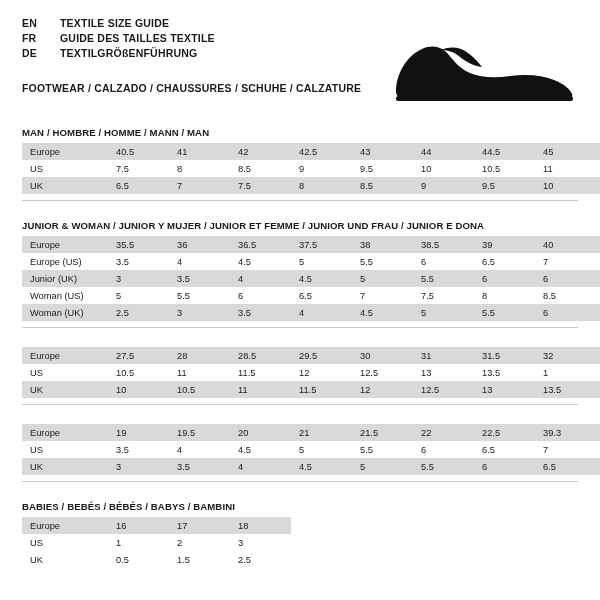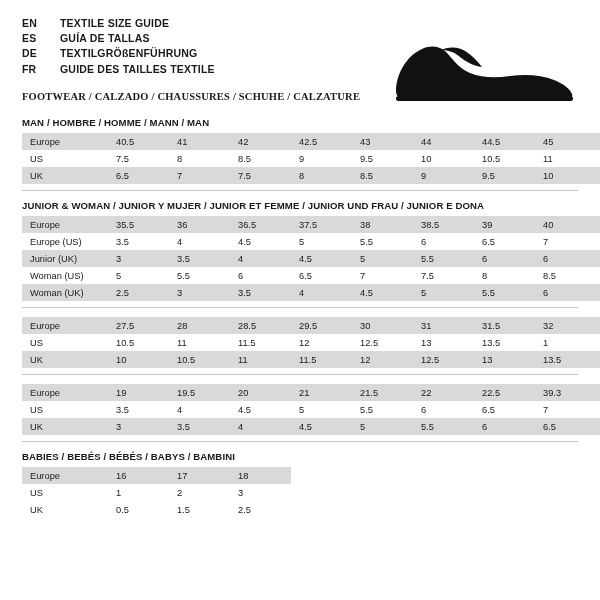--- a/index.html
+++ b/index.html
@@ -39,39 +39,38 @@
     letter-spacing: 0.2px;
   }
   .lang-code {
     width: 38px;
     flex: 0 0 38px;
   }
   .lang-title {
     flex: 1;
   }
   .section-heading {
-    margin-top: 14px;
+    margin-top: 20px;
     font-size: 10.5px;
     font-weight: bold;
     letter-spacing: 0.2px;
-    font-family: Liberation Serif, serif;
   }
 
   
   .shoe-art {
     position: absolute;
     right: 2px;
     top: 12px;
     width: 192px;
     height: 82px;
   }
 
   
   .block {
-    margin-top: 9px;
+    margin-top: 19px;
   }
   .block-title {
     font-size: 9.6px;
     font-weight: bold;
     letter-spacing: 0.1px;
     padding-bottom: 5px;
   }
   table.size {
     border-collapse: collapse;
     font-size: 9.3px;
@@ -106,30 +105,26 @@
 <div class="page">
 
   <div class="header">
 
     <div class="lang-list">
       <div class="lang-row">
         <span class="lang-code">EN</span>
         <span class="lang-title">TEXTILE SIZE GUIDE</span>
       </div>
       <div class="lang-row">
-        <span class="lang-code">ES</span>
-        <span class="lang-title">GUÍA DE TALLAS</span>
+        <span class="lang-code">FR</span>
+        <span class="lang-title">GUIDE DES TAILLES TEXTILE</span>
       </div>
       <div class="lang-row">
         <span class="lang-code">DE</span>
         <span class="lang-title">TEXTILGRÖßENFÜHRUNG</span>
-      </div>
-      <div class="lang-row">
-        <span class="lang-code">FR</span>
-        <span class="lang-title">GUIDE DES TAILLES TEXTILE</span>
       </div>
     </div>
 
     <div class="section-heading">FOOTWEAR / CALZADO / CHAUSSURES / SCHUHE / CALZATURE</div>
 
     <svg class="shoe-art" viewBox="0 0 192 82">
       <path fill="#111111" d="M12,63 C12,47 22,28 38,21 C49,16 58,19 64,26 C70,33 76,41 86,45
         C98,50 112,50 126,48 C142,46 158,47 170,52 C180,56 186,61 188,66
         C189,69 187,71 183,71 L20,71 C15,71 12,68 12,63 Z"></path>
       <path fill="#111111" d="M58,22 C66,18 76,19 84,25 C90,29 94,34 98,39

